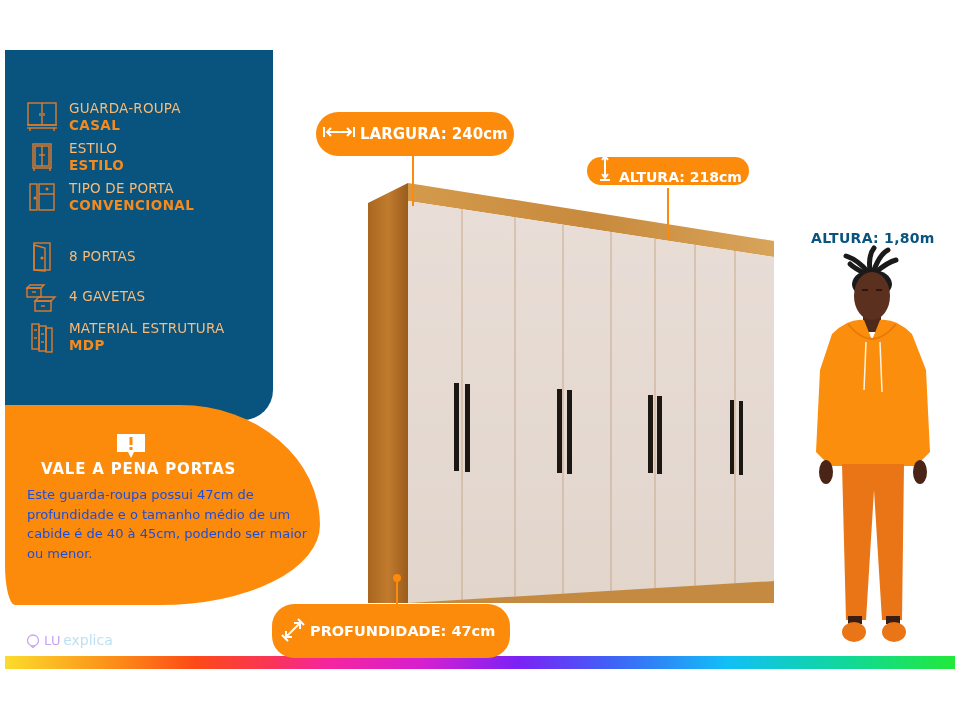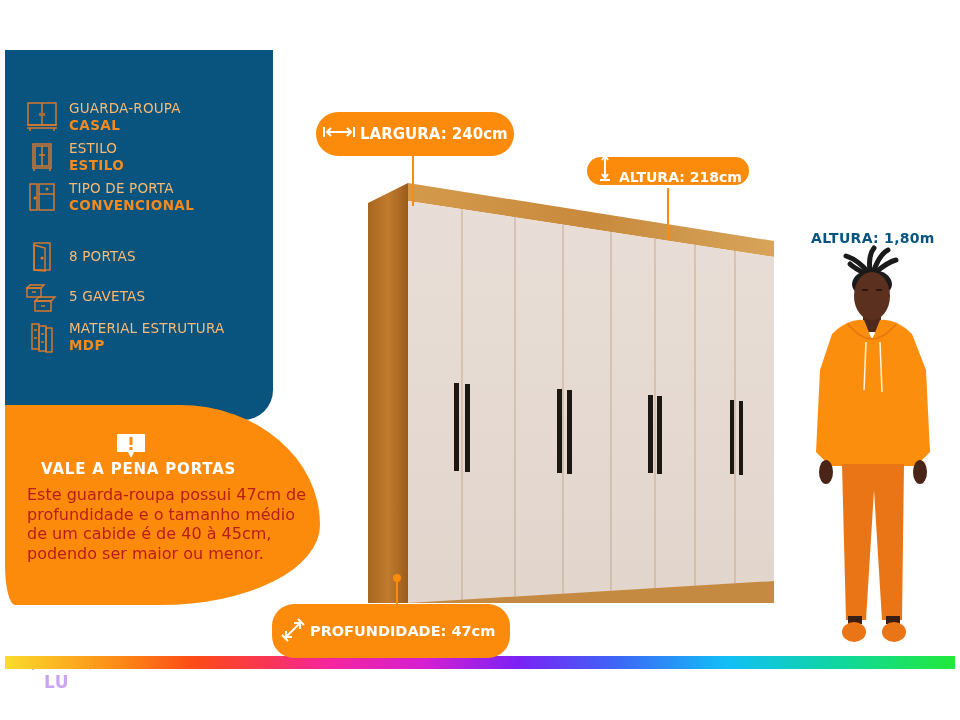--- a/index.html
+++ b/index.html
@@ -21,21 +21,21 @@
   
   .info-blob {
     position: absolute; left: 5px; top: 405px; width: 315px; height: 200px;
     background: #fd8b0b;
     border-radius: 0 140px 160px 10px / 0 120px 80px 40px;
     z-index: 0;
   }
   .info-content { position: absolute; left: 5px; top: 430px; width: 310px; z-index: 2; }
   .info-icon { position: absolute; left: 110px; top: 2px; width: 32px; height: 28px; }
   .info-title { position: absolute; left: 36px; top: 30px; color: #ffffff; font-size: 15px; font-weight: 700; letter-spacing: 0.8px; white-space: nowrap; }
-  .info-text { position: absolute; left: 22px; top: 55px; width: 290px; color: #b91c1c; font-size: 16px; font-weight: 500; line-height: 19.5px; }
+  .info-text { position: absolute; left: 22px; top: 55px; width: 290px; color: #1d4ed8; font-size: 13px; font-weight: 500; line-height: 19.5px; }
 
   
   .wardrobe { position: absolute; left: 368px; top: 183px; width: 406px; height: 420px; }
 
   
   .pill {
     position: absolute; background: #fd8b0b; color: #ffffff; font-weight: 700;
     border-radius: 22px; display: flex; align-items: center; white-space: nowrap; z-index: 5;
   }
   .pill-icon { display: inline-block; margin-right: 4px; }
@@ -45,21 +45,21 @@
   .pill-altura { left: 587px; top: 157px; width: 162px; height: 28px; font-size: 14px; padding-left: 12px; align-items: flex-end; }
   .pill-prof { left: 272px; top: 604px; width: 238px; height: 54px; font-size: 14.5px; padding-left: 8px; }
 
   
   .person-label { position: absolute; left: 811px; top: 230px; color: #08547e; font-size: 14px; font-weight: 700; letter-spacing: 0.3px; white-space: nowrap; }
   .person { position: absolute; left: 808px; top: 242px; width: 132px; height: 402px; }
 
   
   .logo { position: absolute; left: 26px; top: 632px; display: flex; align-items: center; }
   .logo-icon { width: 14px; height: 14px; margin-right: 4px; }
-  .logo-lu { color: #c9a4f2; font-size: 17px; font-weight: 700; letter-spacing: 0.5px; margin-right: 2px; margin-top: 40px; }
+  .logo-lu { color: #c9a4f2; font-size: 13px; font-weight: 400; letter-spacing: 0.5px; margin-right: 2px; }
   .logo-explica { color: #bfe0f4; font-size: 14px; font-weight: 400; }
 
   
   .rainbow {
     position: absolute; left: 5px; top: 656px; width: 950px; height: 13px;
     background: linear-gradient(90deg, #fbdc2c 0%, #fc8a17 12%, #fc4a17 20%, #f93458 28%, #f5259e 34%, #d61fd0 44%, #7b22f5 54%, #3f63f6 64%, #12bff6 76%, #10d79d 88%, #22e93a 100%);
   }
 </style>
 </head>
 <body>
@@ -136,21 +136,21 @@
       <svg viewBox="0 0 34 34" fill="none" stroke="#e07b2c" stroke-width="1.4">
         <polygon points="2,8 16,8 19,5 5,5"></polygon>
         <rect x="2" y="8" width="14" height="9"></rect>
         <polygon points="10,21 26,21 30,17 14,17"></polygon>
         <rect x="10" y="21" width="16" height="10"></rect>
         <line x1="7" y1="12" x2="11" y2="12"></line>
           <line x1="16" y1="26" x2="20" y2="26"></line>
       </svg>
     </span>
     <div class="spec-text" style="padding-top:8px;">
-      <span class="spec-label">5 GAVETAS</span>
+      <span class="spec-label">4 GAVETAS</span>
     </div>
   </div>
 
   <div class="spec-item" style="top:270px;justify-content:space-between;">
     <span class="spec-icon">
       <svg viewBox="0 0 34 34" fill="none" stroke="#e07b2c" stroke-width="1.4">
         <rect x="7" y="4" width="7" height="25"></rect>
         <rect x="14" y="6" width="7" height="25"></rect>
         <rect x="21" y="8" width="6" height="24"></rect>
         <line x1="9" y1="10" x2="12" y2="10"></line>

